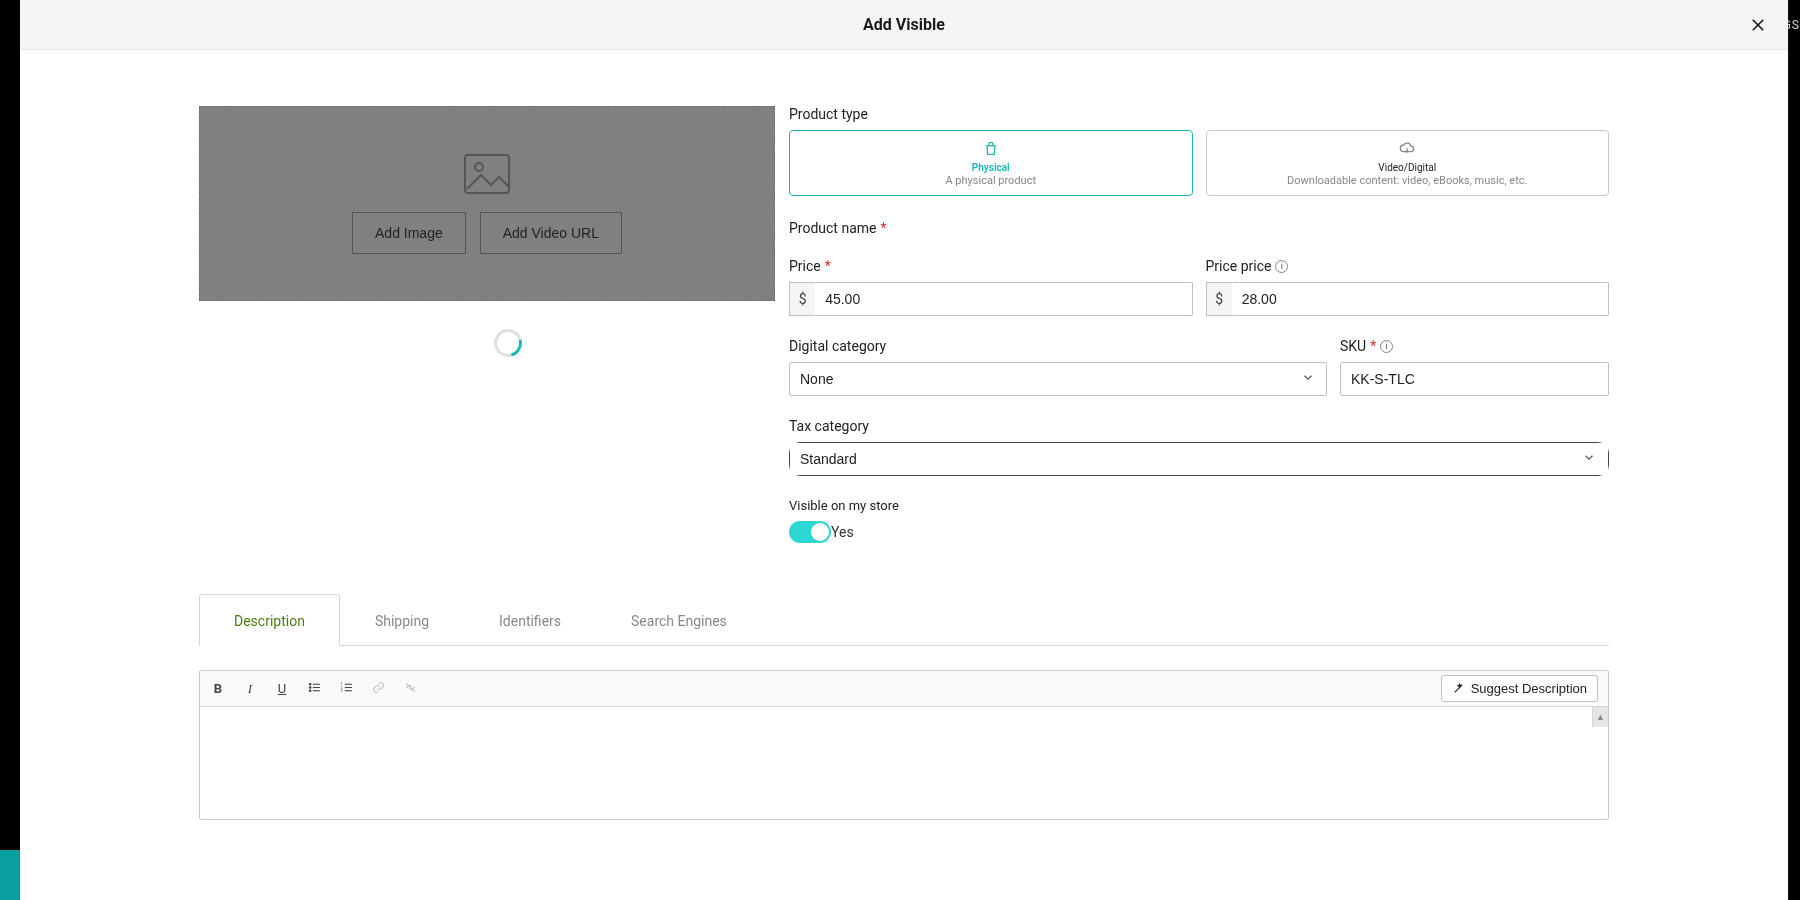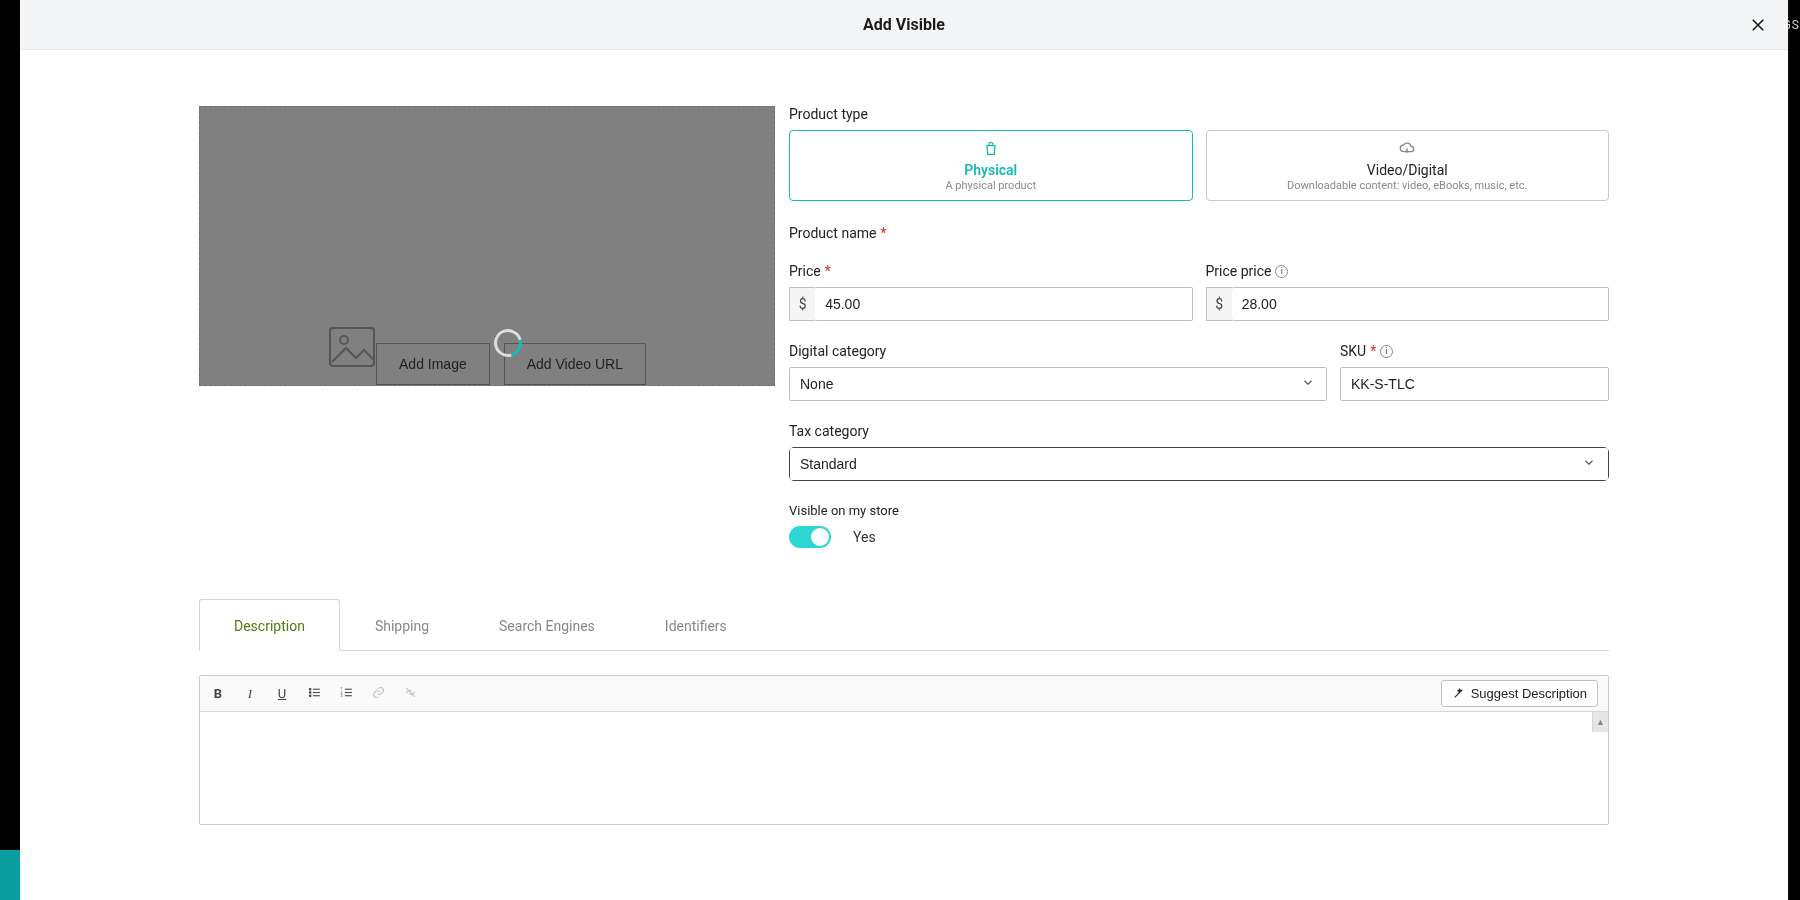--- a/index.html
+++ b/index.html
@@ -76,25 +76,26 @@
     margin: 0 auto;
     padding-top: 56px;
   }
   .top-grid {
     display: flex;
     gap: 14px;
     align-items: flex-start;
   }
   .media-area {
     flex: 0 0 576px;
-    height: 280px;
+    height: 195px;
     background: #808080;
     border: 1px dashed #6f6f6f;
     display: flex;
-    align-items: flex-end;
+    flex-direction: column;
+    align-items: center;
     justify-content: center;
     position: relative;
   }
   .media-icon { color: #555; margin-bottom: 14px; }
   .media-icon svg { width: 48px; height: 42px; stroke: #555; fill: none; stroke-width: 2; }
   .spinner {
     position: absolute;
     width: 28px; height: 28px;
     border: 3px solid #dedede;
     border-top-color: #17b9b6;
@@ -135,21 +136,21 @@
     border: 1px solid #c9c9c9;
     border-radius: 4px;
     padding: 10px 8px 8px;
     text-align: center;
     cursor: pointer;
   }
   .type-card.active { border-color: #17b9b6; }
   .type-card .tc-icon { color: #888; margin-bottom: 2px; }
   .type-card.active .tc-icon { color: #17b9b6; }
   .type-card .tc-icon svg { width: 16px; height: 16px; }
-  .type-card .tc-title { font-size: 14px; color: #222; }
+  .type-card .tc-title { font-size: 10px; color: #222; }
   .type-card.active .tc-title { color: #17b9b6; font-weight: 600; }
   .type-card .tc-sub { font-size: 11px; color: #888; margin-top: 1px; }
   .text-input, .select-input {
     width: 100%;
     border: 1px solid #c0c0c0;
     border-radius: 2px;
     height: 34px;
     padding: 0 10px;
     font-size: 14px;
     color: #222;
@@ -170,23 +171,23 @@
   }
   .money-wrap .text-input { border-left: none; }
   .select-wrap { position: relative; }
   .select-wrap .chev {
     position: absolute; right: 12px; top: 50%;
     transform: translateY(-50%);
     color: #555;
     pointer-events: none;
   }
   .select-wrap .chev svg { width: 14px; height: 14px; }
-  .tax-select { border: 1.5px solid #444; border-radius: 5px; }
+  .tax-select { border: 1.5px solid #444; border-radius: 11px; }
   .tax-select .text-input { border: none; height: 32px; }
-  .toggle-row { display: flex; align-items: center; gap: 22px; }
+  .toggle-row { display: flex; align-items: center; }
   .toggle {
     width: 42px; height: 22px;
     background: #2bd6d3;
     border-radius: 11px;
     position: relative;
     cursor: pointer;
   }
   .toggle::after {
     content:"";
     position: absolute;
@@ -405,22 +406,22 @@
             </div>
           </div>
 
         </div>
       </div>
 
       <div class="tabs-wrap">
         <div class="tabs">
           <div class="tab active">Description</div>
           <div class="tab">Shipping</div>
+          <div class="tab">Identifiers</div>
           <div class="tab">Search Engines</div>
-          <div class="tab">Identifiers</div>
         </div>
 
         <div class="editor-box">
           <div class="editor-toolbar">
             <span class="tool-btn" style="font-weight:700">B</span>
             <span class="tool-btn" style="font-style:italic;font-family:serif">I</span>
             <span class="tool-btn" style="text-decoration:underline">U</span>
             <span class="tool-btn">
               <svg width="13" height="13" viewBox="0 0 24 24" stroke="currentColor" stroke-width="2">
                   <circle cx="4" cy="6" r="1.5" fill="currentColor"></circle>

